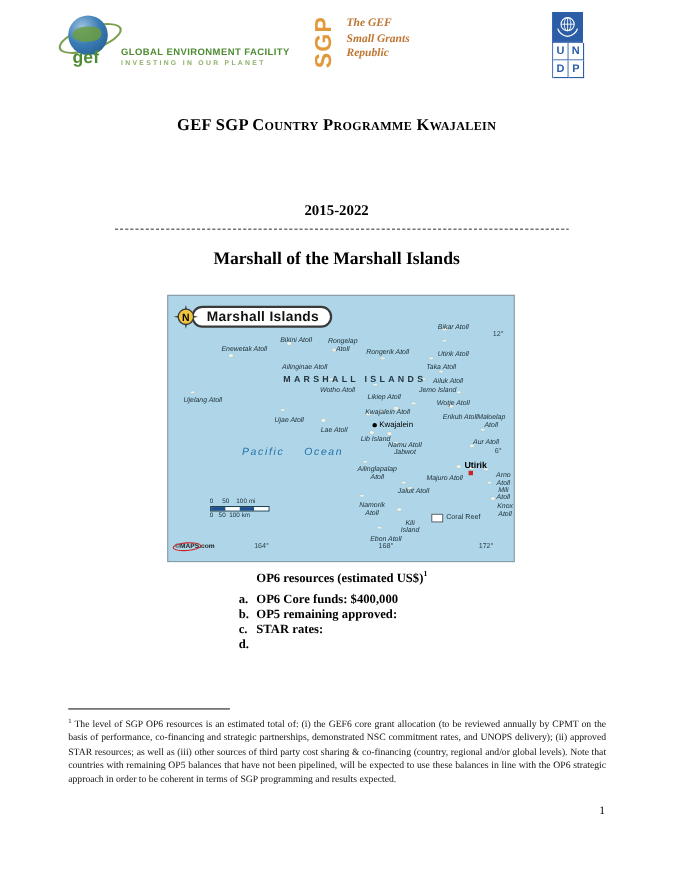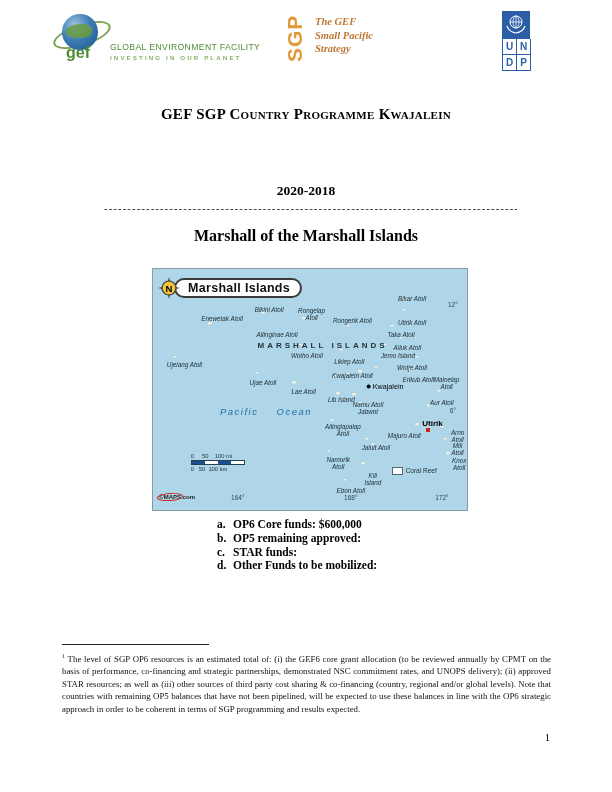--- a/index.html
+++ b/index.html
@@ -10,21 +10,21 @@
   .gef-logo{position:absolute;left:56px;top:12px;width:190px;height:54px;}
   .gef-globe{position:absolute;left:6px;top:2px;width:36px;height:36px;border-radius:50%;
     background:radial-gradient(circle at 35% 30%, #9cc4e0 0%, #3c7cb5 45%, #1d558c 100%);}
   .gef-globe:after{content:"";position:absolute;left:4px;top:10px;width:26px;height:14px;
     background:#6a9c41;border-radius:60% 40% 50% 50%;opacity:.85;}
   .gef-ring{position:absolute;left:-4px;top:12px;width:56px;height:18px;border:2.5px solid #7aa04e;
     border-radius:50%;transform:rotate(-18deg);}
   .gef-word{position:absolute;left:10px;top:32px;font-family:"Liberation Sans",sans-serif;
     font-weight:bold;font-size:16px;color:#4e8c33;}
   .gef-text{position:absolute;left:54px;top:30px;font-family:"Liberation Sans",sans-serif;}
-  .gef-line1{font-size:8.6px;font-weight:normal;color:#4e8c33;letter-spacing:.4px;white-space:nowrap;}
+  .gef-line1{font-size:8.6px;font-weight:bold;color:#4e8c33;letter-spacing:.4px;white-space:nowrap;}
   .gef-line2{font-size:6.2px;font-weight:bold;color:#8fb06a;letter-spacing:2.1px;margin-top:2px;white-space:nowrap;}
 
   .sgp-logo{position:absolute;left:283px;top:12px;width:95px;height:56px;}
   .sgp-abbr{position:absolute;left:0;top:1px;height:50px;width:26px;
     font-family:"Liberation Sans",sans-serif;font-weight:bold;font-size:21px;color:#e1993b;
     writing-mode:vertical-rl;transform:rotate(180deg);text-align:center;letter-spacing:1px;}
   .sgp-lines{position:absolute;left:32px;top:3px;font-family:"Liberation Serif",serif;
     font-style:italic;font-weight:bold;color:#bf7632;font-size:10.5px;line-height:13.5px;white-space:nowrap;}
 
   .undp-logo{position:absolute;left:502px;top:11px;width:28px;height:59px;
@@ -52,21 +52,21 @@
     font-family:"Liberation Sans",sans-serif;}
   .map-banner{position:absolute;left:5px;top:8px;display:flex;align-items:center;z-index:5;}
   .compass{width:22px;height:22px;margin-right:-6px;z-index:6;}
   .banner-pill{background:#fff;border:2px solid #3a3a3a;border-radius:11px;height:16px;
     padding:0 10px 0 12px;display:flex;align-items:center;font-weight:bold;font-size:12.5px;
     letter-spacing:.3px;color:#111;white-space:nowrap;}
   .ml{position:absolute;transform:translate(-50%,-50%);white-space:pre-line;text-align:center;
     font-size:6.3px;font-style:italic;color:#1c2b33;line-height:7px;z-index:3;}
   .ml.region{font-style:normal;font-weight:bold;font-size:8px;letter-spacing:3px;color:#23343d;white-space:nowrap;}
   .ml.ocean{font-style:italic;font-size:9.5px;color:#2470a8;letter-spacing:1.5px;word-spacing:14px;white-space:nowrap;}
-  .ml.city{font-style:normal;font-size:7.2px;color:#000;white-space:nowrap;margin-left:28px;}
+  .ml.city{font-style:normal;font-size:7.2px;color:#000;white-space:nowrap;}
   .ml.capital{font-style:normal;font-weight:bold;font-size:8px;color:#000;white-space:nowrap;}
   .ml.geo{font-style:normal;font-size:6.5px;color:#33444d;white-space:nowrap;}
   .ml.sq{width:4px;height:4px;background:#cc2222;transform:translate(-50%,-50%);}
   .dot{display:inline-block;width:4px;height:4px;border-radius:50%;background:#000;margin-right:2px;vertical-align:middle;}
   .speck{position:absolute;width:4px;height:2.5px;background:#f3efe2;border-radius:50%;
     box-shadow:0 0 1px #7fb0c8;transform:translate(-50%,-50%);z-index:1;}
   .legend{position:absolute;left:76%;top:82%;display:flex;align-items:center;z-index:3;}
   .legend-box{width:9px;height:6px;background:#fff;border:1px solid #53666f;margin-right:3px;}
   .legend-label{font-size:6.5px;color:#1c2b33;}
   .scalebar{position:absolute;left:12%;top:76.5%;z-index:3;font-size:5.8px;color:#23343d;}
@@ -108,22 +108,22 @@
     <div class="gef-text">
       <div class="gef-line1">GLOBAL ENVIRONMENT FACILITY</div>
       <div class="gef-line2">INVESTING IN OUR PLANET</div>
     </div>
   </div>
 
   <div class="sgp-logo">
     <div class="sgp-abbr">SGP</div>
     <div class="sgp-lines">
       <div>The GEF</div>
-      <div>Small Pacific</div>
-      <div>Strategy</div>
+      <div>Small Grants</div>
+      <div>Republic</div>
     </div>
   </div>
 
   <div class="undp-logo">
     <div class="undp-emblem">
       <svg width="28" height="27" viewBox="0 0 28 27">
         <rect width="28" height="27" fill="#2b5ea7"></rect>
         <circle cx="14" cy="11" r="6" fill="none" stroke="#ffffff" stroke-width="1"></circle>
         <line x1="8" y1="11" x2="20" y2="11" stroke="#ffffff" stroke-width="0.8"></line>
         <line x1="14" y1="5" x2="14" y2="17" stroke="#ffffff" stroke-width="0.8"></line>
@@ -133,21 +133,21 @@
     </div>
     <div class="undp-grid">
       <div class="undp-cell">U</div>
       <div class="undp-cell">N</div>
       <div class="undp-cell">D</div>
       <div class="undp-cell">P</div>
     </div>
   </div>
 
   <div class="t-line t1">GEF SGP Country Programme Kwajalein</div>
-  <div class="t-line t3">2020-2018</div>
+  <div class="t-line t3">2015-2022</div>
   <div class="divider">--------------------------------------------------------------------------------------------------------------------------------------------</div>
   <div class="t-line country">Marshall of the Marshall Islands</div>
 
   <div class="map">
     <div class="map-banner">
       <svg class="compass" viewBox="0 0 22 22">
         <polygon points="11,0 13,9 22,11 13,13 11,22 9,13 0,11 9,9" fill="#3a3a3a"></polygon>
         <circle cx="11" cy="11" r="7" fill="#f0c43c" stroke="#3a3a3a" stroke-width="1.2"></circle>
         <text x="11" y="14.5" text-anchor="middle" font-size="9.5" font-weight="bold" font-family="Liberation Sans, sans-serif" fill="#000">N</text>
       </svg>
@@ -252,36 +252,36 @@
           <i></i>
           <i></i>
         </div>
       <div class="row">0   50  100 km</div>
     </div>
 
     <div class="credit"><em>©MAPS</em><span>.com</span></div>
   </div>
 
   <div class="resources">
+    <div class="res-heading"><span>OP6 resources (estimated US$)</span><sup>1</sup></div>
     <div>
         <div class="res-item">
           <span class="res-letter">a.</span>
-          <span>OP6 Core funds: $600,000</span>
+          <span>OP6 Core funds: $400,000</span>
         </div>
         <div class="res-item">
           <span class="res-letter">b.</span>
           <span>OP5 remaining approved:</span>
         </div>
         <div class="res-item">
           <span class="res-letter">c.</span>
-          <span>STAR funds:</span>
+          <span>STAR rates:</span>
         </div>
         <div class="res-item">
           <span class="res-letter">d.</span>
-          <span>Other Funds to be mobilized:</span>
         </div>
       </div>
   </div>
 
   <div class="footnote">
     <div class="fn-sep"></div>
     <div class="fn-text"><sup>1</sup><span> The level of SGP OP6 resources is an estimated total of: (i) the GEF6 core grant allocation (to be reviewed annually by CPMT on the basis of performance, co-financing and strategic partnerships, demonstrated NSC commitment rates, and UNOPS delivery); (ii) approved STAR resources; as well as (iii) other sources of third party cost sharing &amp; co-financing (country, regional and/or global levels). Note that countries with remaining OP5 balances that have not been pipelined, will be expected to use these balances in line with the OP6 strategic approach in order to be coherent in terms of SGP programming and results expected.</span></div>
   </div>
 
   <div class="pageno">1</div>

